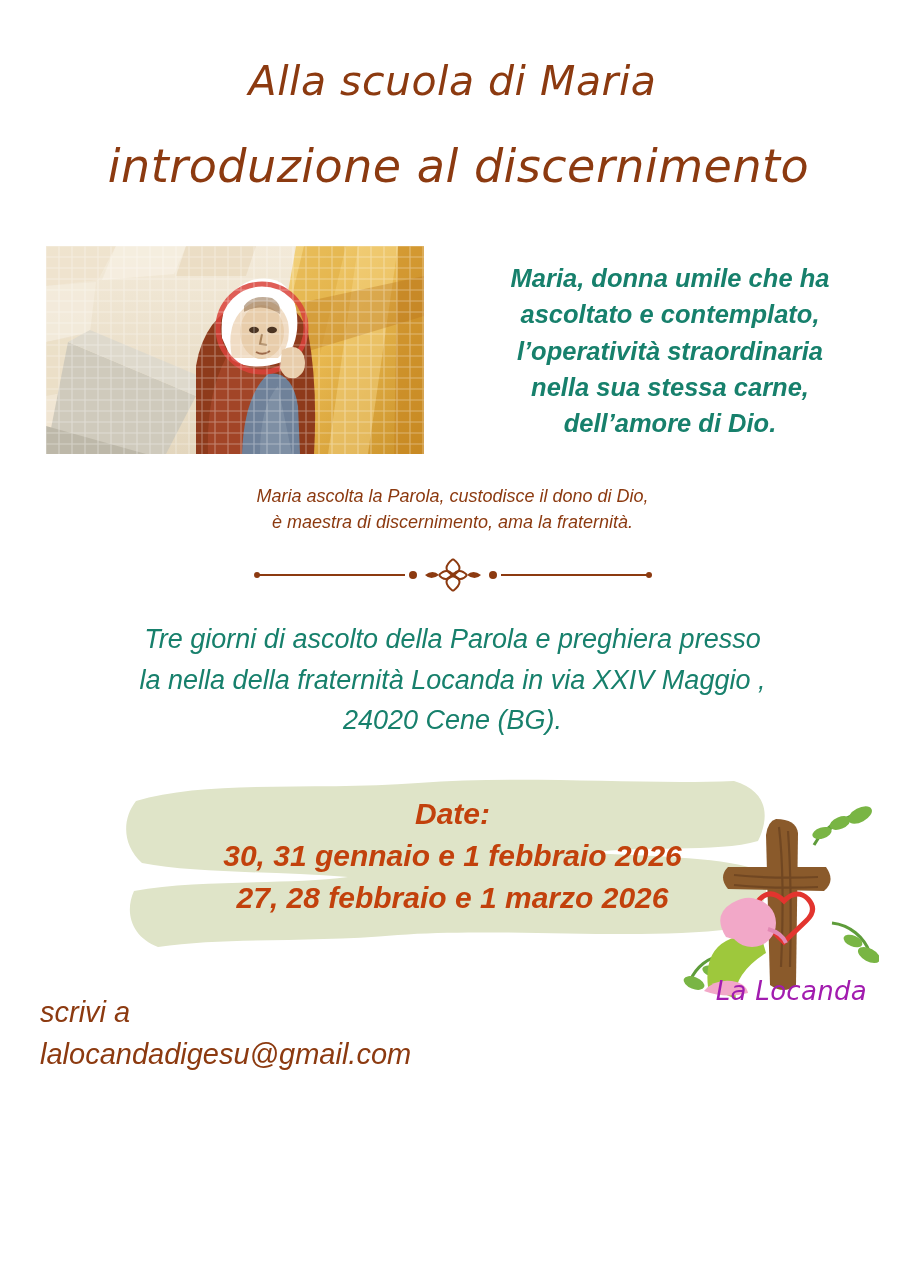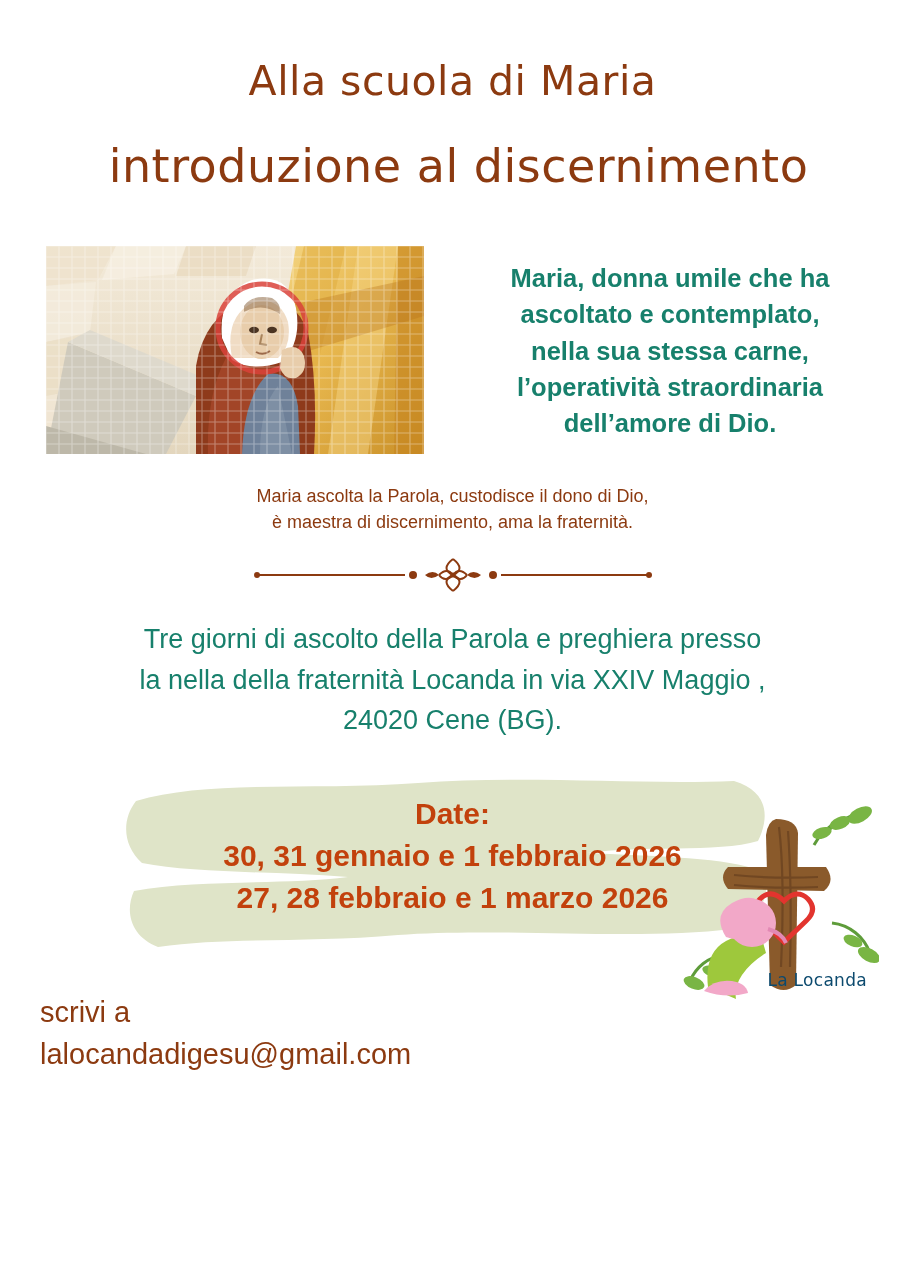--- a/index.html
+++ b/index.html
@@ -13,20 +13,21 @@
     font-family: "Liberation Sans", sans-serif;
     overflow: hidden;
     position: relative;
   }
 
   .page {
     position: relative;
     width: 905px;
     height: 1028px;
     box-sizing: border-box;
+    font-style: italic;
   }
 
   
   .title-block {
     text-align: center;
     padding-top: 52px;
   }
   .title-line {
     color: #8c3a10;
     font-family: "DejaVu Sans", sans-serif;
@@ -134,23 +135,23 @@
   .logo {
     position: absolute;
     right: 26px;
     bottom: 18px;
     width: 215px;
     height: 205px;
   }
   .logo-caption {
     position: absolute;
     right: 38px;
-    bottom: 38px;
-    color: #0c4a6e;
-    font-size: 17px;
+    bottom: 22px;
+    color: #a21caf;
+    font-size: 26px;
     font-family: "DejaVu Sans", sans-serif;
     letter-spacing: 0.3px;
   }
 </style>
 </head>
 <body>
 
 <div class="page">
 
   <div class="title-block">
@@ -225,22 +226,22 @@
 
         <path d="M236 104 Q252 96 258 110 Q262 126 250 132 Q238 134 234 122 Z" fill="#e8cdab"></path>
 
         <rect x="0" y="0" width="378" height="208" fill="url(#tiles)"></rect>
       </svg>
     </div>
 
     <div class="quote">
       <div>Maria, donna umile che ha</div>
       <div>ascoltato e contemplato,</div>
+      <div>l’operatività straordinaria</div>
       <div>nella sua stessa carne,</div>
-      <div>l’operatività straordinaria</div>
       <div>dell’amore di Dio.</div>
     </div>
   </div>
 
   <div class="brown-para">
     <div>Maria ascolta la Parola, custodisce il dono di Dio,</div>
     <div>è maestra di discernimento, ama la fraternità.</div>
   </div>
 
   <div class="divider">

